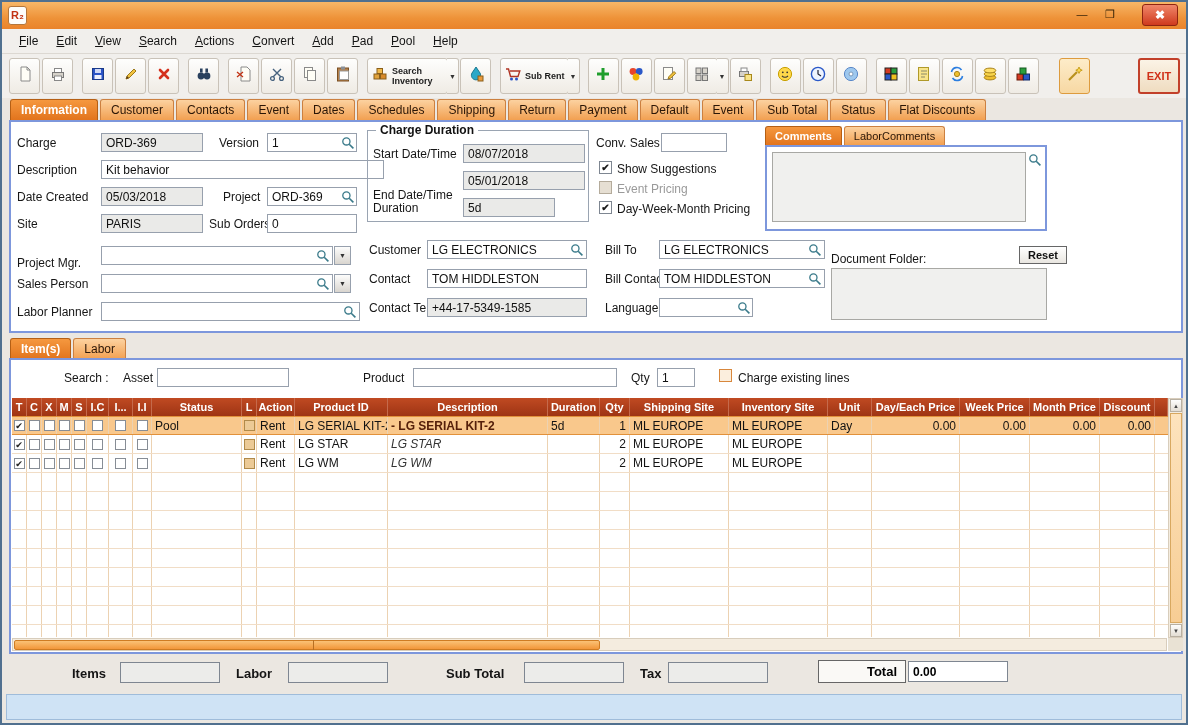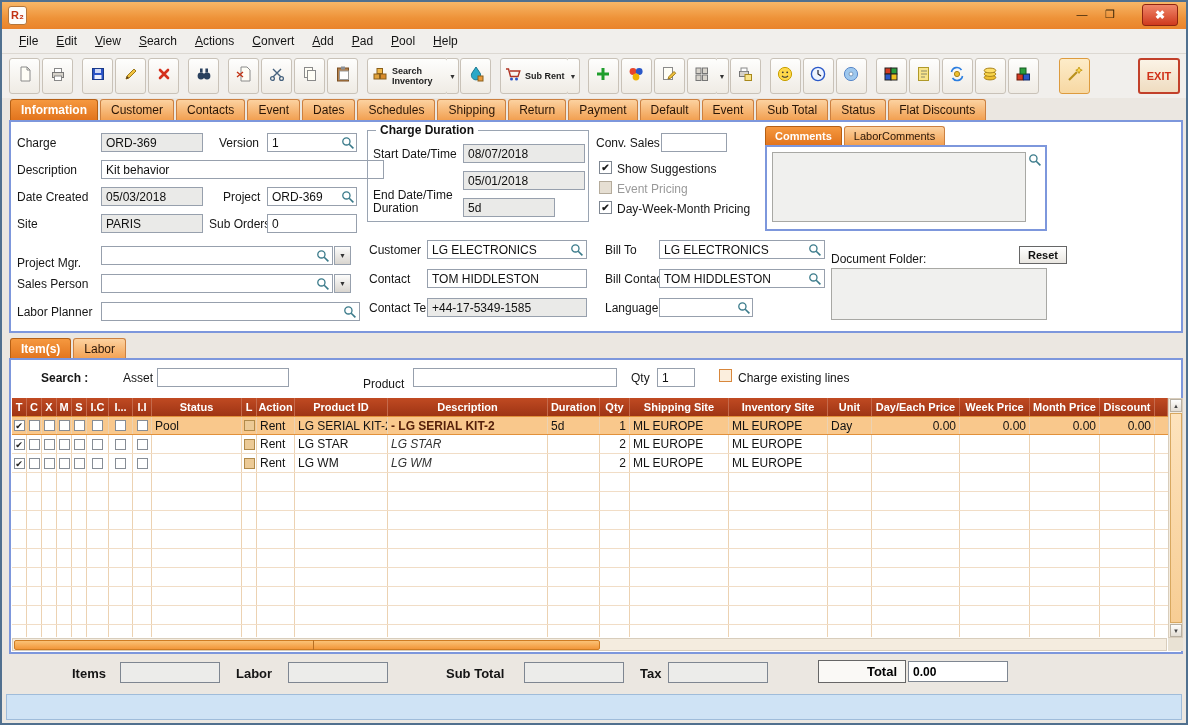--- a/index.html
+++ b/index.html
@@ -33,21 +33,21 @@
   
   .tabrow{position:absolute;display:flex;gap:2px;align-items:flex-end;}
   .tab{height:21px;padding:0 10px;line-height:21px;font-size:12px;color:#2a1607;background:linear-gradient(#fcd2a0,#f2a051);border:1px solid #cc8040;border-bottom:none;border-radius:3px 3px 0 0;white-space:nowrap;}
   .tab.active{background:linear-gradient(#f5983f,#e2741d);color:#fff;font-weight:bold;border-color:#b55f14;}
   .tab.small{height:19px;line-height:19px;font-size:11px;padding:0 9px;}
 
   
   .panel{position:absolute;background:#fff;border:2px solid #7d97dc;}
 
   .lbl{position:absolute;font-size:12px;color:#161616;white-space:nowrap;}
-  .lbl.b{font-weight:bold;}
+  .lbl.b{font-weight:normal;margin-left:23px;}
   .lbl.dis{color:#9a9a9a;}
   .fld{position:absolute;height:19px;border:1px solid #97a0ad;background:#fff;font-size:12px;color:#111;padding:2px 4px;white-space:nowrap;overflow:hidden;}
   .fld.gray{background:#eaeae8;}
   .mag{position:absolute;width:14px;height:14px;}
   .dropbtn{position:absolute;width:17px;height:19px;border:1px solid #97a0ad;background:linear-gradient(#fdfdfc,#d9d5cf);font-size:7px;color:#333;text-align:center;line-height:17px;}
   .cbx{position:absolute;width:13px;height:13px;border:1px solid #7e8691;background:#fff;font-size:10px;line-height:11px;text-align:center;color:#1a1a1a;font-weight:bold;}
   .cbx.dis{background:#e6dfd3;border-color:#b4ab9b;}
   .cbx.orange{border-color:#d8873c;background:#fbeedd;}
   .groupbox{position:absolute;border:1px solid #9aa4b2;}
   .legend{position:absolute;top:-8px;left:8px;background:#fff;padding:0 4px;font-size:12px;font-weight:bold;color:#111;}
@@ -452,21 +452,21 @@
 
   <div class="tabrow" id="items-tabs" style="left:8px;top:336px;">
       <div class="tab active">Item(s)</div>
       <div class="tab">Labor</div>
     </div>
 
   <div class="panel" style="left:7px;top:356px;width:1174px;height:296px;">
     <div class="lbl b" style="left:30px;top:11px;">Search :</div>
     <div class="lbl" style="left:112px;top:11px;">Asset</div>
     <div class="fld" style="left:146px;top:8px;width:132px;"></div>
-    <div class="lbl" style="left:352px;top:17px;">Product</div>
+    <div class="lbl" style="left:352px;top:11px;">Product</div>
     <div class="fld" style="left:402px;top:8px;width:204px;"></div>
     <div class="lbl" style="left:620px;top:11px;">Qty</div>
     <div class="fld" style="left:646px;top:8px;width:38px;">1</div>
     <div class="cbx orange" style="left:708px;top:9px;"></div>
     <div class="lbl" style="left:727px;top:11px;">Charge existing lines</div>
 
     <div class="grid-header" id="grid-header" style="left:1px;top:38px;width:1156px;">
         <div class="th" style="width: 15px;">T</div>
         <div class="th" style="width: 15px;">C</div>
         <div class="th" style="width: 15px;">X</div>

